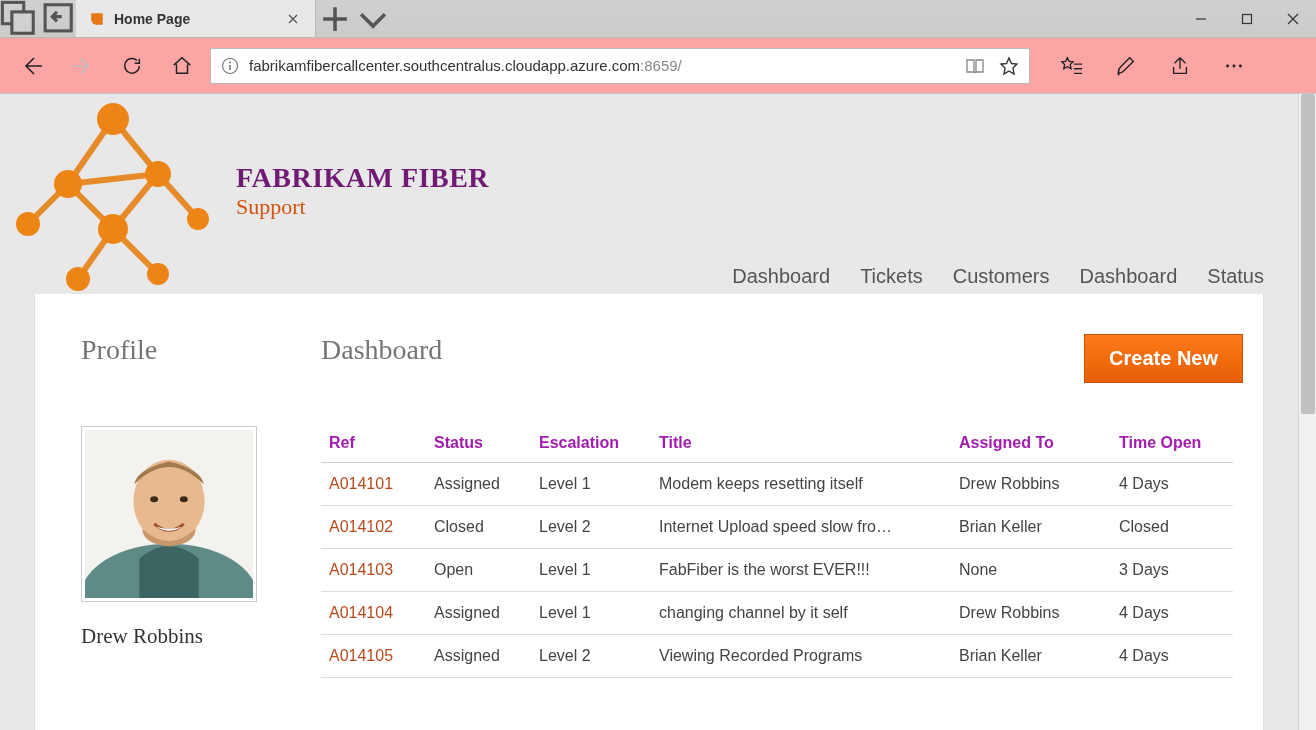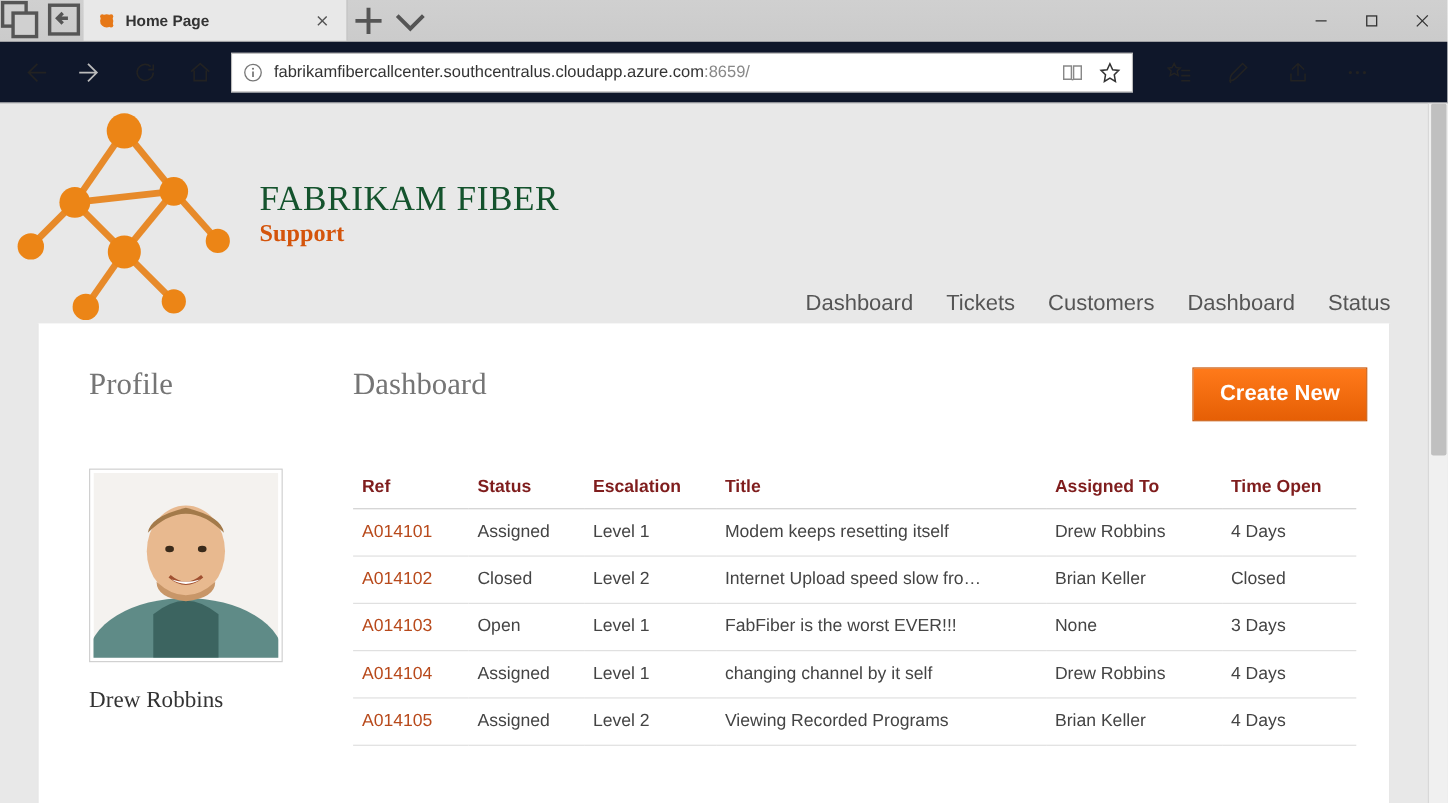--- a/index.html
+++ b/index.html
@@ -10,57 +10,57 @@
 .titlebar .tab-strip { display: flex; align-items: stretch; }
 .titlebar .spacer { flex:1; }
 .tab-btn { width:38px; display:flex; align-items:center; justify-content:center; color:#444; }
 .tab { display:flex; align-items:center; background:#e8e8e8; padding:0 12px; gap:8px; min-width:240px; border-right:1px solid #b8b8b8;font-weight:bold;}
 .tab .favicon { width:18px; height:18px; }
 .tab .title { font-size:14px; color:#333; flex:1;}
 .tab .close { font-size:14px; color:#555; padding:4px;}
 .win-btn { width:46px; display:flex; align-items:center; justify-content:center; color:#333;}
 .win-btn svg{width:12px;height:12px;}
 
-.toolbar { height:56px; background:#0f172a; display:flex; align-items:center; padding:0 10px; gap:6px; border-bottom:1px solid #c8c8c8; }
+.toolbar { height:56px; background:#fca5a5; display:flex; align-items:center; padding:0 10px; gap:6px; border-bottom:1px solid #c8c8c8; }
 .nav-btn { width:44px; height:44px; display:flex; align-items:center; justify-content:center; color:#333; border-radius:2px;}
 .nav-btn.disabled { color:#aaa; }
 .addr { flex:1; height:36px; background:#fff; border:1px solid #bbb; display:flex; align-items:center; padding:0 10px; gap:10px; max-width:820px;}
 .addr .url { font-size:15px; color:#333; white-space:nowrap; overflow:hidden;}
 .addr .url .port { color:#888; }
 .addr .right-icons { margin-left:auto; display:flex; gap:14px; color:#555;}
 .toolbar-right { display:flex; gap:10px; margin-left:14px;}
 
 .viewport { position:relative; height:calc(730px - 38px - 56px); background:#e8e8e8; overflow:hidden;}
 .scrollbar { position:absolute; right:0; top:0; width:18px; height:100%; background:#f0f0f0; border-left:1px solid #d5d5d5;}
 .scrollbar .thumb { position:absolute; top:0; left:2px; width:14px; height:320px; background:#c0c0c0; border-radius:2px;}
 
 
 .page { position:relative; height:100%; padding-right:18px;}
 .header-area { position:relative; height:200px; }
 .logo-wrap { position:absolute; left:8px; top:0; display:flex; align-items:flex-start; gap:18px;}
 .brand-text { margin-top:68px; }
-.brand-title { font-size:32px; font-weight:400; color:#14532d; font-family:Georgia, 'Times New Roman', serif; letter-spacing:0.5px;}
-.brand-sub { font-size:22px; color:#d4540b; font-weight:700; font-family:Georgia, serif;}
+.brand-title { font-size:28px; font-weight:700; color:#701a75; font-family:Georgia, 'Times New Roman', serif; letter-spacing:0.5px;}
+.brand-sub { font-size:22px; color:#d4540b; font-weight:400; font-family:Georgia, serif;}
 .main-nav { position:absolute; right:34px; bottom:6px; display:flex; gap:30px; }
 .main-nav a { font-size:20px; color:#555; text-decoration:none;}
 
 .content-card { background:#fff; margin:0 34px; border:1px solid #ddd; border-top:none; padding:40px 30px 30px 46px; height:500px; position:relative;}
 .content-cols { display:flex; gap:40px; }
 .col-left { width:200px; }
 .col-right { flex:1; }
 
 h1.section { font-size:28px; font-weight:400; color:#757575; font-family:Georgia, serif; margin-bottom:30px;}
 .create-btn { position:absolute; right:20px; top:40px; background:linear-gradient(#ff7a1a,#e65f05); color:#fff; font-size:20px; font-weight:700; padding:12px 24px; border:1px solid #c85200; cursor:pointer;}
 
 .avatar-box { width:176px; height:176px; border:1px solid #ccc; padding:3px; background:#fff; margin-top:60px; margin-bottom:22px;}
 .avatar-box svg{width:100%;height:100%;}
 .profile-name { font-size:21px; color:#333; font-family:Georgia, serif;}
 
 table.tickets { width:100%; border-collapse:collapse; margin-top:58px; font-size:16px; color:#333;}
-table.tickets th { text-align:left; font-weight:700; padding:10px 8px; border-bottom:1px solid #ccc; color:#7f1d1d;}
+table.tickets th { text-align:left; font-weight:700; padding:10px 8px; border-bottom:1px solid #ccc; color:#a21caf;}
 table.tickets td { padding:12px 8px; border-bottom:1px solid #ddd; color:#444; white-space:nowrap; overflow:hidden; text-overflow:ellipsis;}
 table.tickets td.ref { color:#b84a1c; }
 table.tickets td.title-cell { max-width:280px; }
 
 svg { display:block; }
 </style>
 </head>
 <body>
 
 <div class="titlebar">

